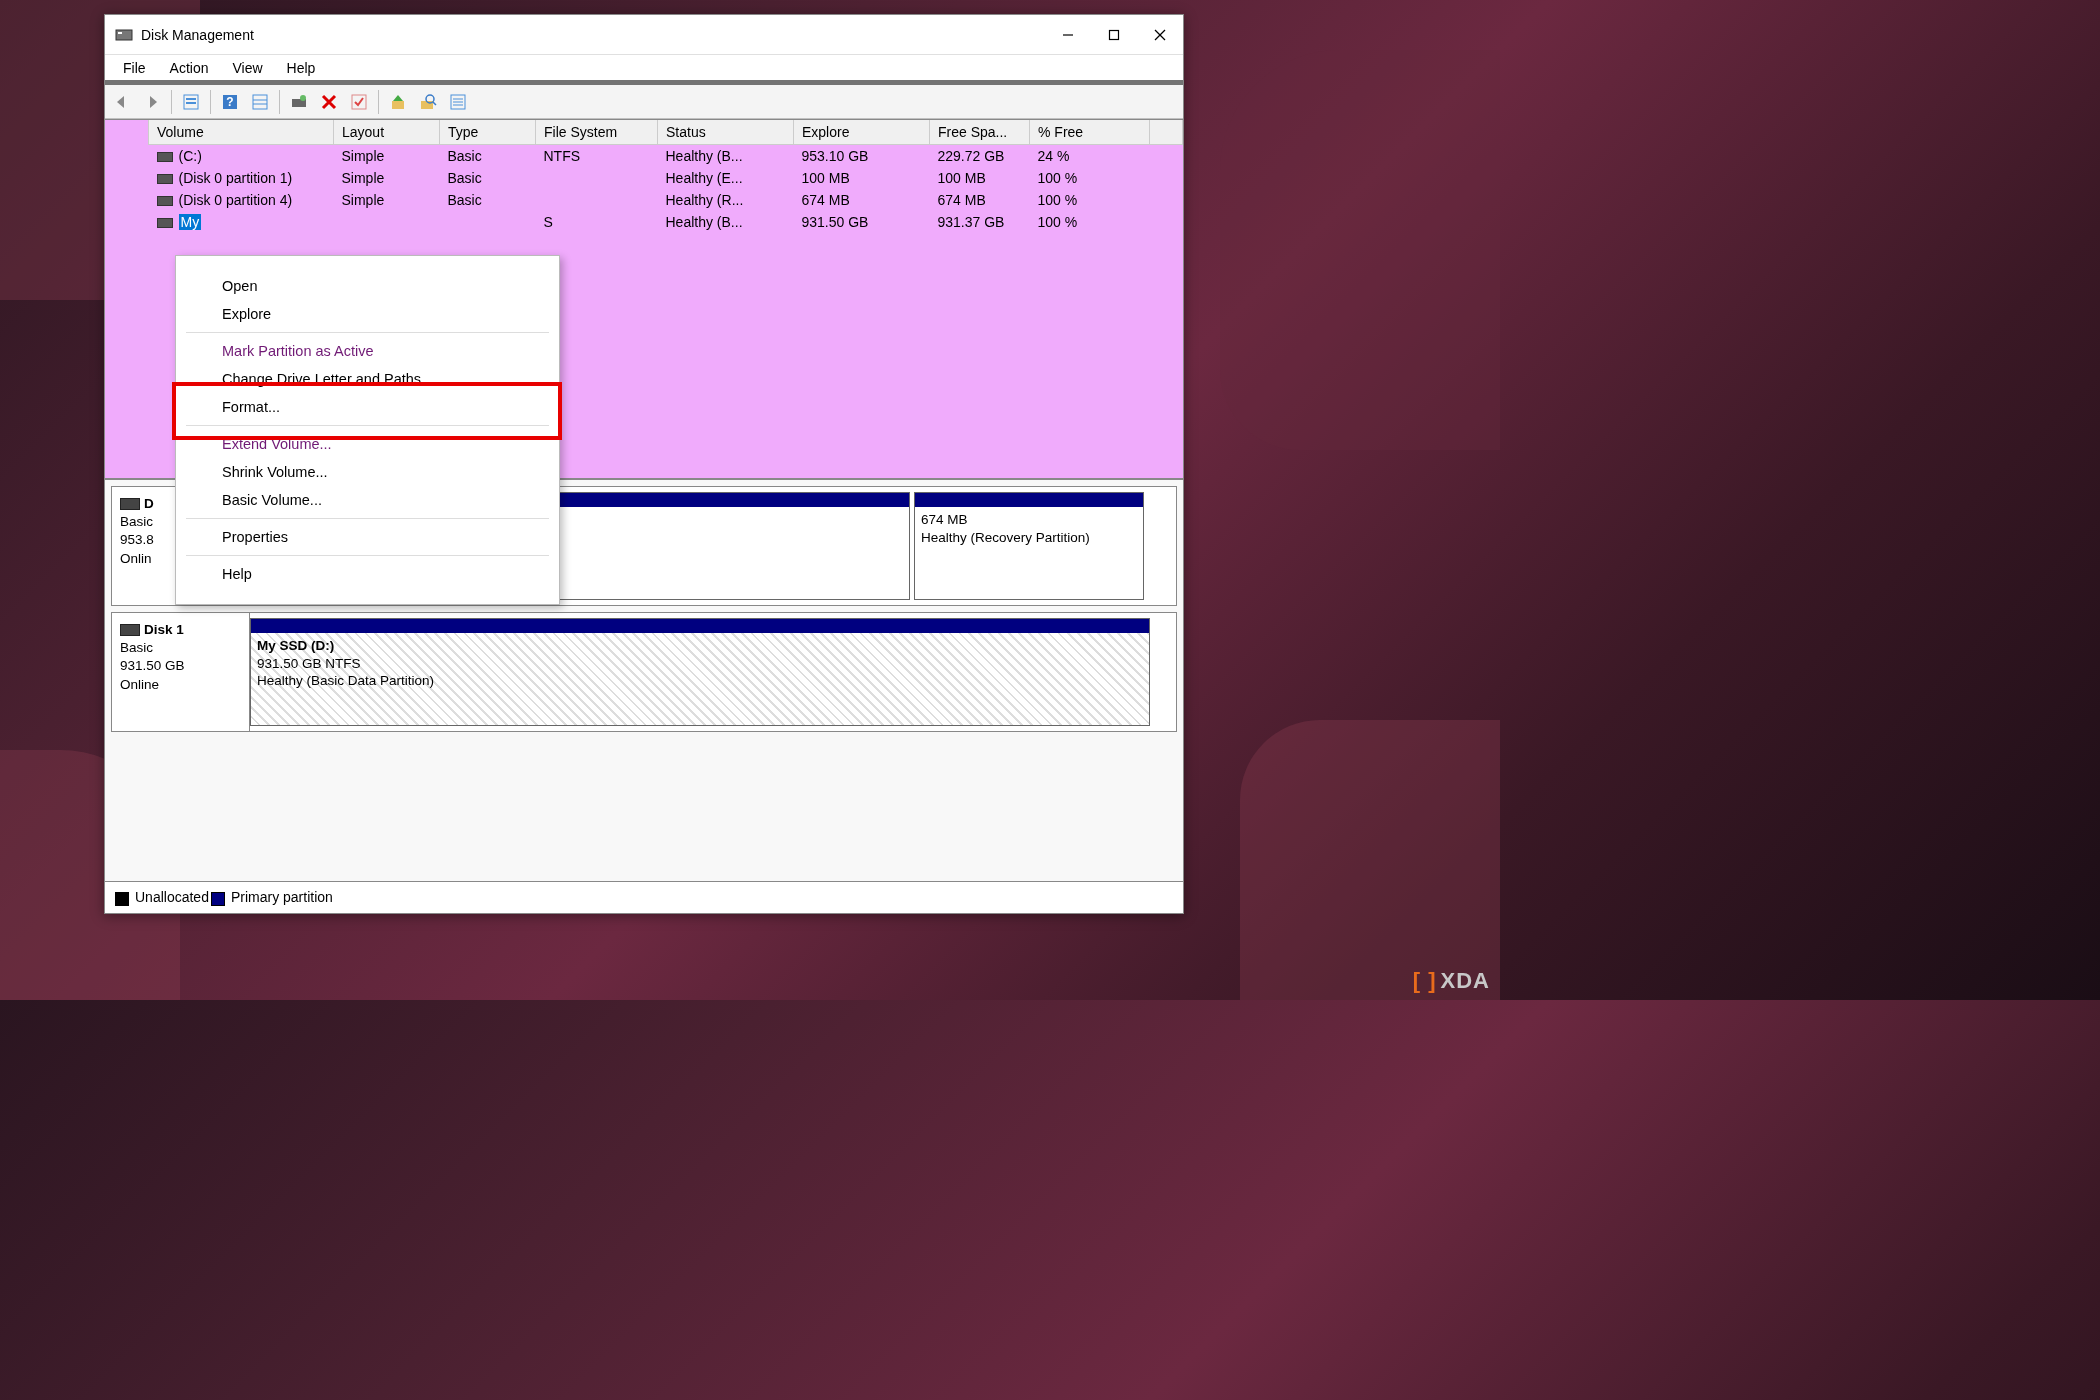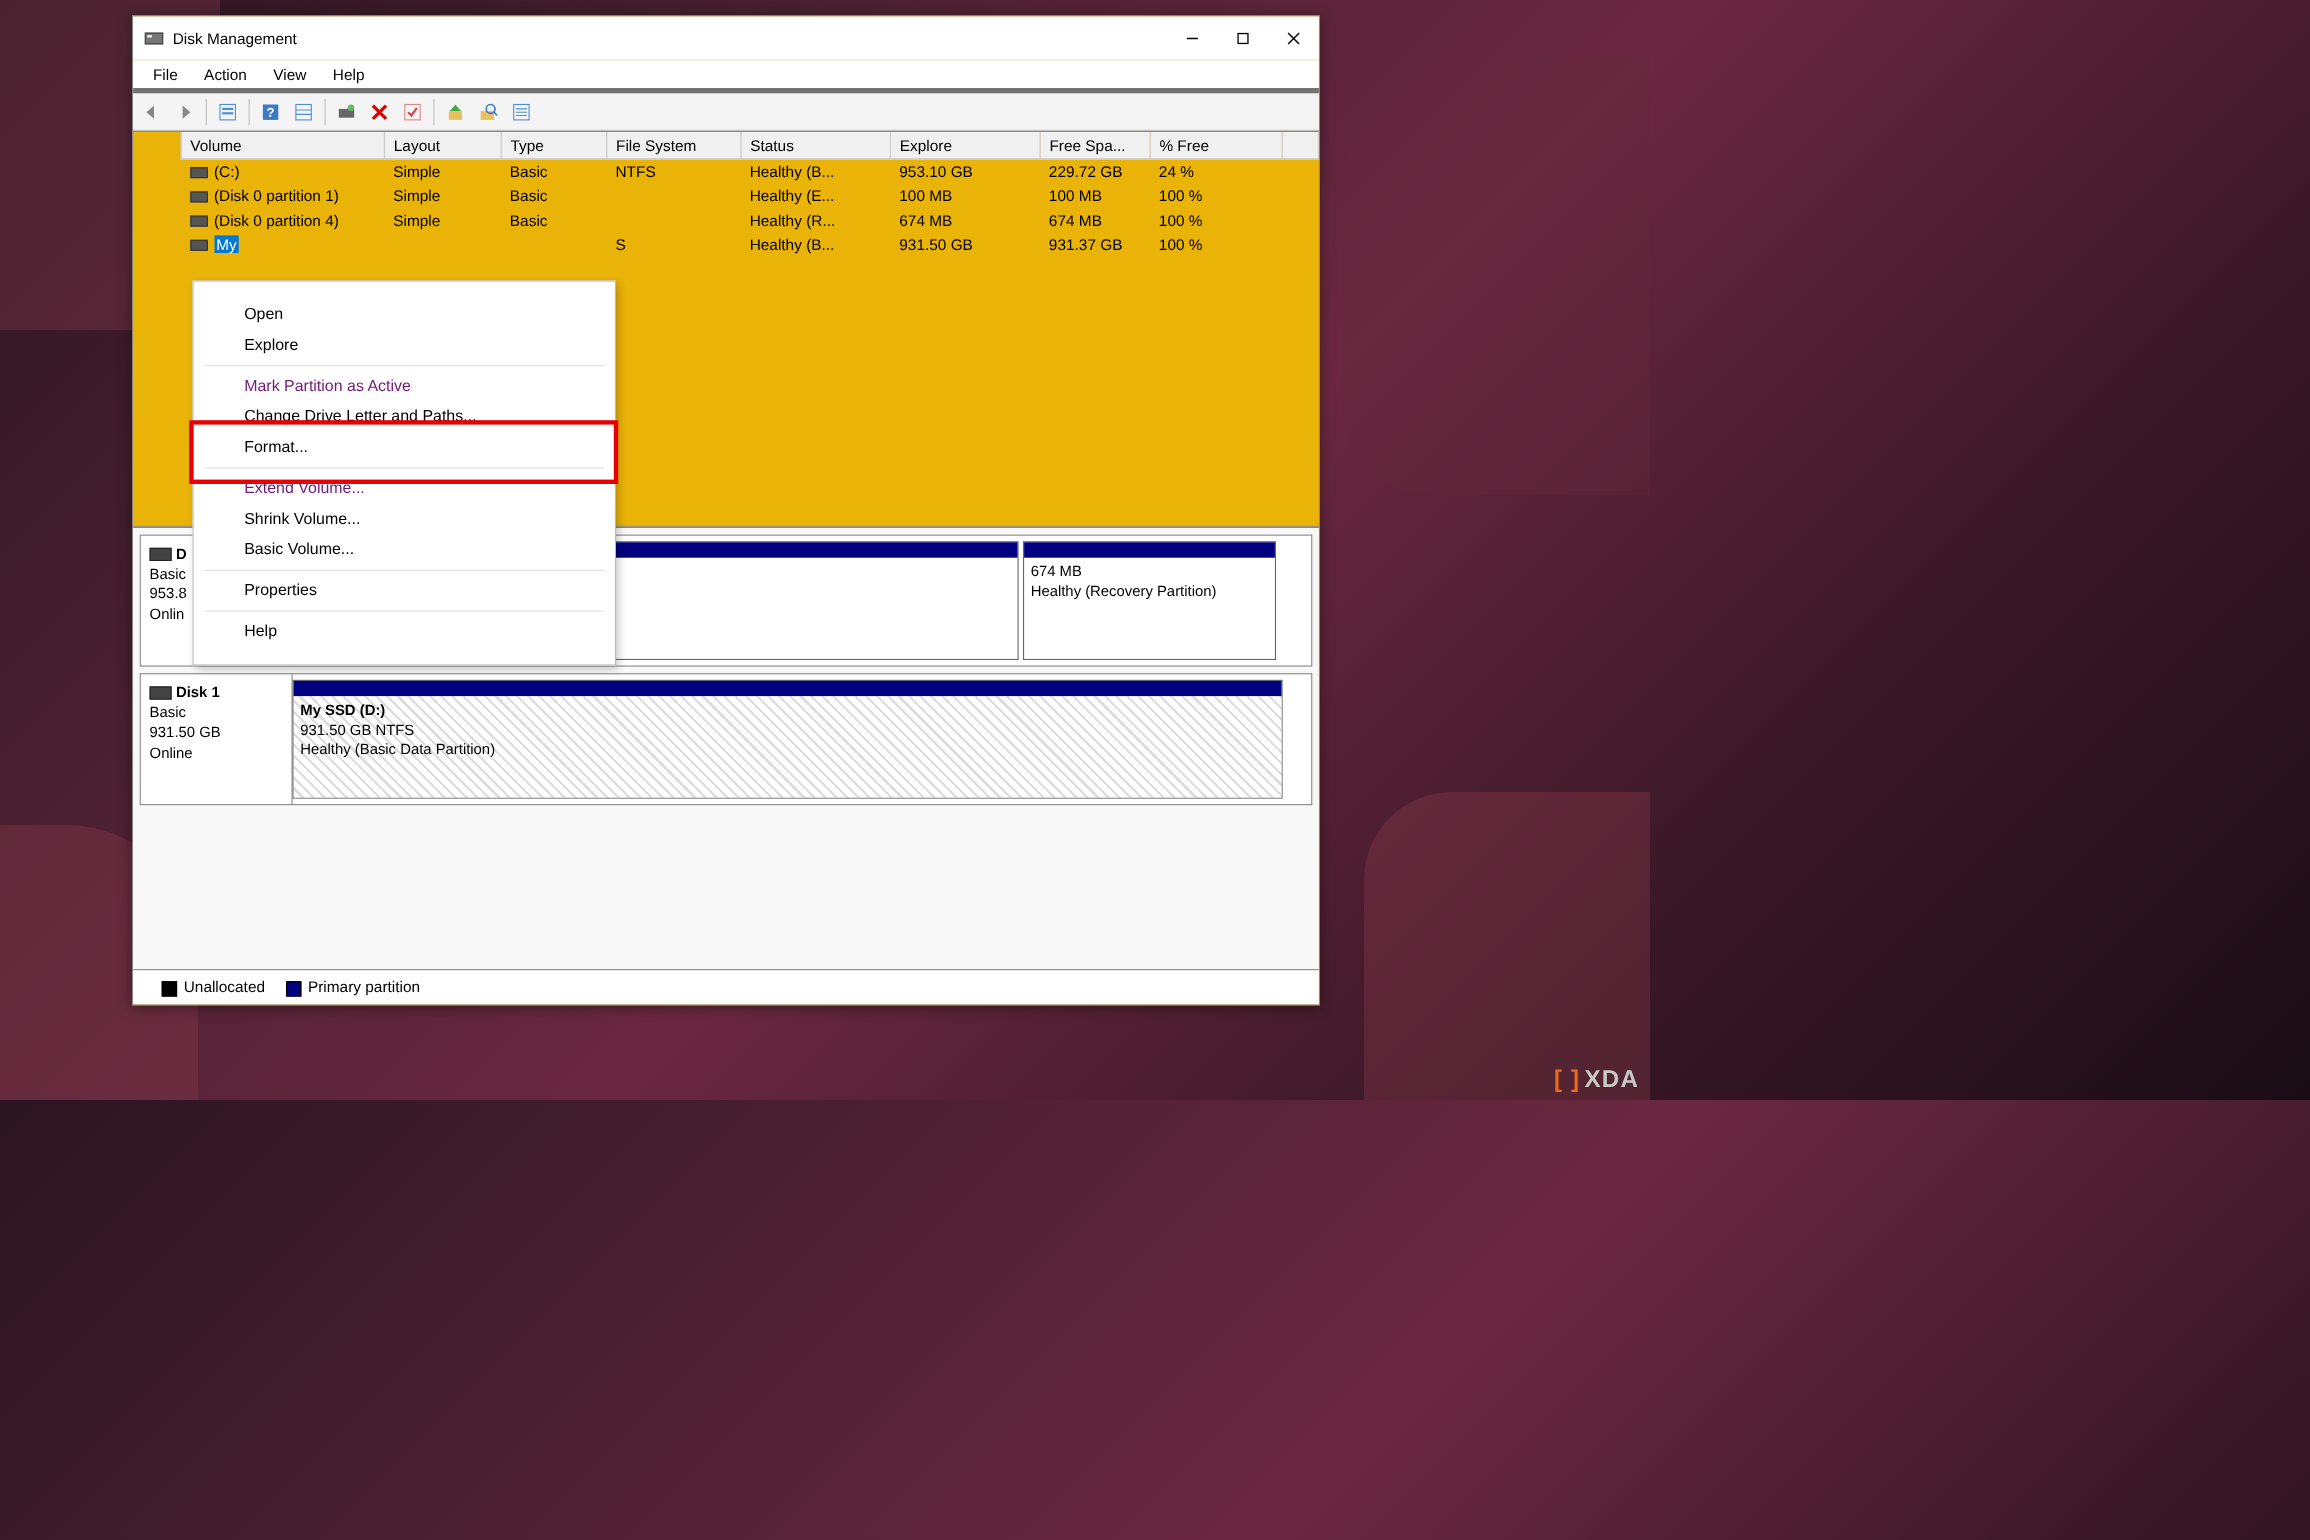--- a/index.html
+++ b/index.html
@@ -2,21 +2,21 @@
 <html><head>
 <meta charset="utf-8">
 <style>
 * { margin: 0; padding: 0; box-sizing: border-box; font-family: "Segoe UI", Tahoma, sans-serif; }
 body { width: 1500px; height: 1000px; background: linear-gradient(135deg, #2a1520 0%, #4a2030 25%, #6b2840 50%, #3a1825 75%, #1a0d15 100%); position: relative; overflow: hidden; }
 .bg-shape { position: absolute; background: rgba(140,60,80,0.35); }
 .bg1 { top:0; left:0; width:200px; height:300px; border-radius:0 0 80px 0; }
 .bg2 { bottom:0; left:0; width:180px; height:250px; border-radius:0 120px 0 0; }
 .bg3 { top:50px; right:0; width:280px; height:400px; border-radius:120px 0 0 80px; background: rgba(100,40,60,0.4); }
 .bg4 { bottom:0; right:0; width:260px; height:280px; border-radius:80px 0 0 0; }
-.window { position: absolute; left: 120px; top: 14px; width: 1080px; height: 900px; background: #eab308; border: 1px solid #888; box-shadow: 0 2px 12px rgba(0,0,0,0.4); display: flex; flex-direction: column; }
+.window { position: absolute; left: 104px; top: 14px; width: 1080px; height: 900px; background: #f0abfc; border: 1px solid #888; box-shadow: 0 2px 12px rgba(0,0,0,0.4); display: flex; flex-direction: column; }
 .titlebar { height: 40px; display: flex; align-items: center; background: #fff; border-bottom: 1px solid #e0e0e0; }
 .titlebar .appicon { margin: 0 8px 0 10px; width: 18px; height: 18px; display:flex; align-items:center; justify-content:center; }
 .titlebar .title { font-size: 14px; color: #000; flex:1; }
 .winbtns { display: flex; }
 .winbtn { width: 46px; height: 40px; display: flex; align-items: center; justify-content: center; font-size: 14px; color:#000; }
 .menubar { height: 30px; display: flex; align-items: center; padding: 0 6px; background: #fff; border-bottom: 5px solid #737373; gap: 0; }
 .menubar .mitem { padding: 3px 12px; font-size: 14px; color: #000; }
 .toolbar { height: 34px; display: flex; align-items: center; padding: 0 4px; background: #f4f4f4; border-bottom: 1px solid #c0c0c0; gap: 4px; }
 .tbtn { width: 26px; height: 26px; display: flex; align-items: center; justify-content: center; border: 1px solid transparent; }
 .tbtn svg { width:18px; height:18px; }
@@ -31,21 +31,21 @@
 .lower { flex:1; background:#f8f8f8; border-top:1px solid #888; padding:6px; display:flex; flex-direction:column; gap:6px; }
 .diskrow { display:flex; border:1px solid #888; background:#fff; height:120px; }
 .diskinfo { width:138px; padding:8px; font-size:13.5px; border-right:1px solid #888; line-height:1.35; }
 .diskinfo .dicon { display:inline-block; width:20px; height:12px; background:#444; border:1px solid #222; margin-right:4px; vertical-align:middle; }
 .diskinfo b { font-weight:700; }
 .parts { flex:1; display:flex; padding:5px 5px 5px 0; gap:4px; }
 .part { border:1px solid #666; display:flex; flex-direction:column; font-size:13.5px; line-height:1.3; }
 .part .ph { height:14px; background:#000080; }
 .part .pb { padding:4px 6px; flex:1; overflow:hidden; }
 .part.hatch .pb { background: repeating-linear-gradient(45deg, #fff, #fff 5px, #ddd 5px, #ddd 7px); }
-.legend { height:32px; border-top:1px solid #888; display:flex; align-items:center; padding:0 26px; gap:19px; font-size:14px; background:#fff; }
+.legend { height:32px; border-top:1px solid #888; display:flex; align-items:center; padding:0 10px; gap:2px; font-size:14px; background:#fff; }
 .lsq { display:inline-block; width:14px; height:14px; margin-right:6px; vertical-align:middle; border:1px solid #000; }
 .ctxmenu { position:absolute; left:175px; top:255px; width:385px; background:#fff; border:1px solid #bbb; box-shadow:3px 3px 8px rgba(0,0,0,0.25); padding: 16px 0; z-index:10; }
 .ctxmenu .ci { padding: 6px 20px 6px 46px; font-size:14.5px; color:#000; }
 .ctxmenu .ci.dis { color:#701a75; }
 .ctxmenu .cdiv { height:1px; background:#ddd; margin:4px 10px; }
 .redbox { position:absolute; border:4px solid #e80000; pointer-events:none; z-index:20; left:172px; top:382px; width:390px; height:58px; }
 .watermark { position:absolute; right:10px; bottom:6px; font-size:22px; font-weight:700; color:#c8c8c8; letter-spacing:1px; display:flex; align-items:center; gap:4px; }
 .watermark .brk { color:#e86b1c; font-weight:900; }
 </style>
 </head>

